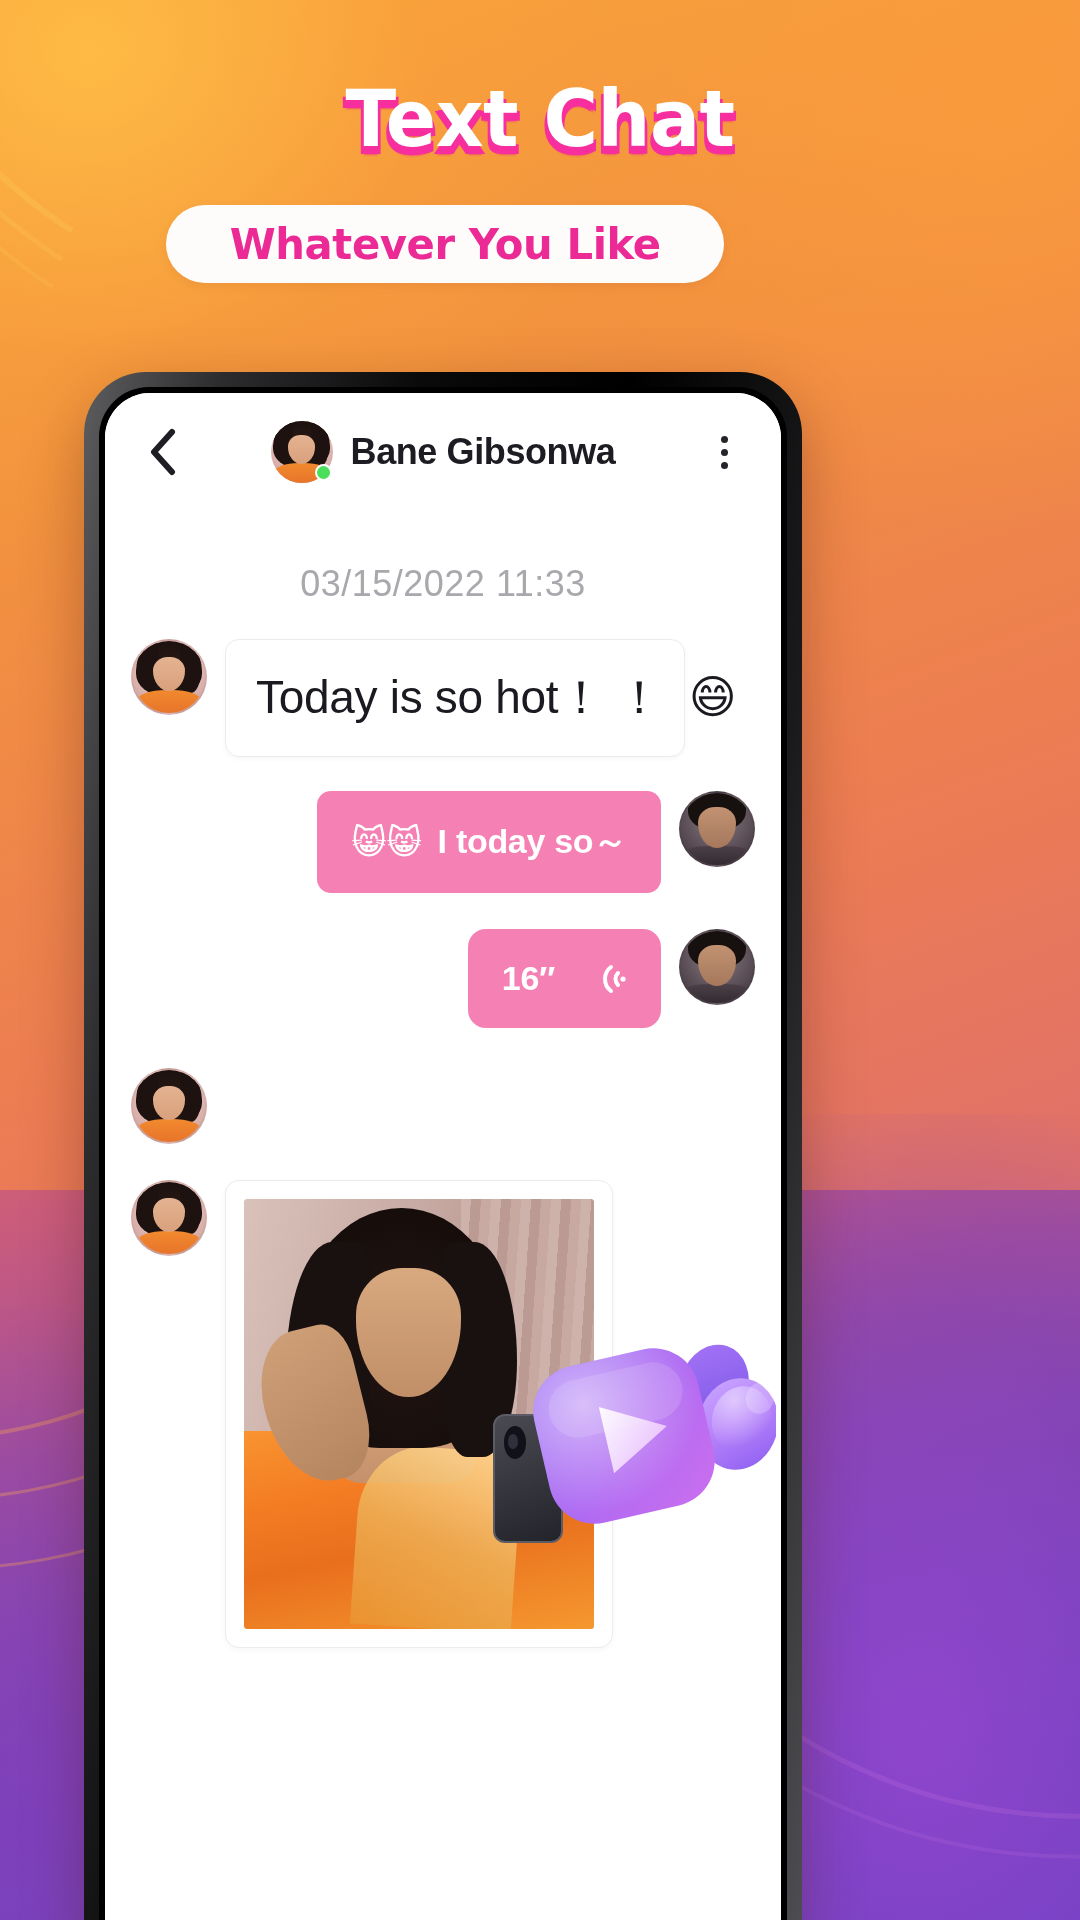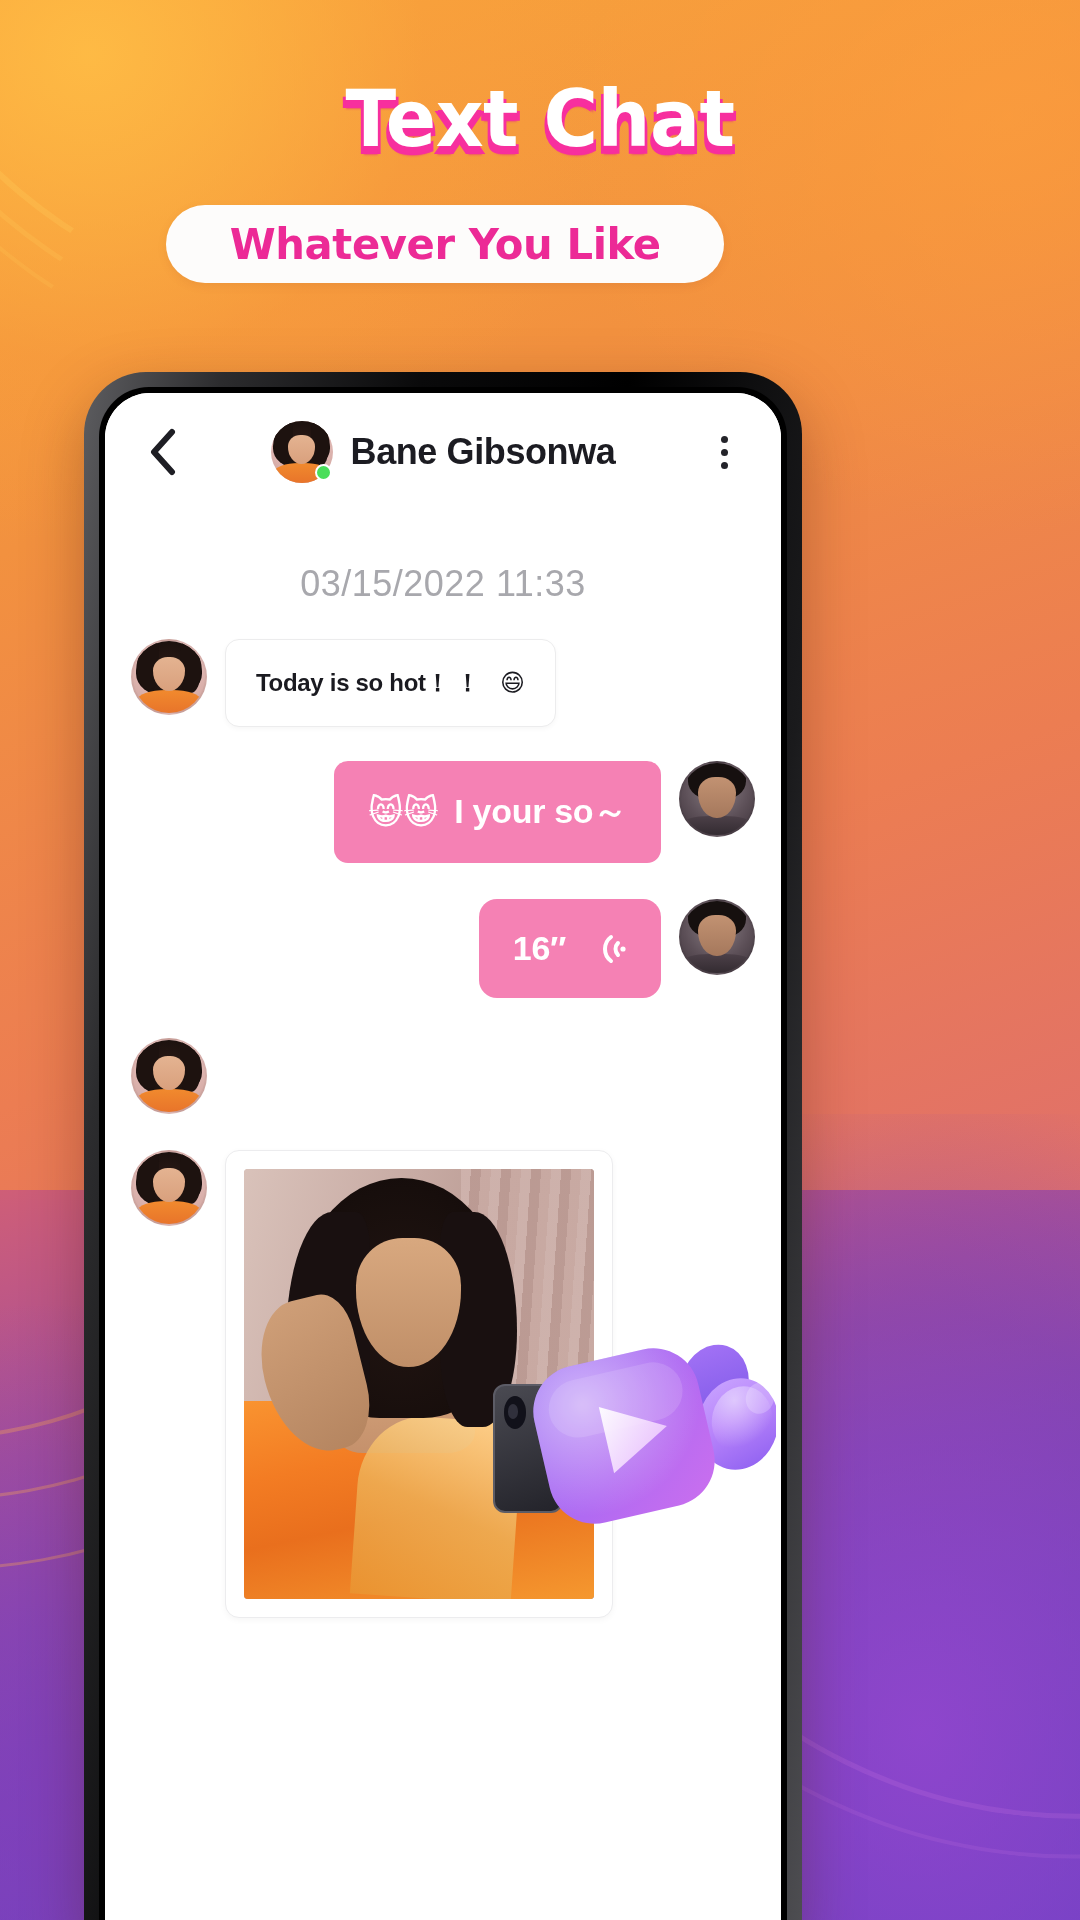--- a/index.html
+++ b/index.html
@@ -221,40 +221,40 @@
   .row-av { width:76px; height:76px; flex:0 0 auto; }
   .row-av .av { border:2px solid rgba(0,0,0,.04); }
   .msg-row.left .row-av { margin-right:18px; }
   .msg-row.right .row-av { margin-left:18px; }
 
   .bubble-in {
     background:#fff;
     border:1.5px solid #ececed;
     border-radius:14px;
     padding:27px 30px;
-    font-size:24px; font-weight:bold;
+    font-size:46px; font-weight:normal;
     color:#1a1a20;
     letter-spacing:-0.3px;
     box-shadow:0 2px 5px rgba(0,0,0,.035);
     max-width:460px;
     white-space:nowrap;
   }
   .bubble-out {
     background:#f581b4;
     border-radius:14px;
     padding:26px 30px;
     font-size:34px; font-weight:bold;
     color:#ffffff;
     letter-spacing:-0.3px;
     display:flex; align-items:center; gap:16px;
   }
   .bubble-out.voice {
     border-radius:18px;
     padding:30px 34px;
-    gap:21px;
+    gap:32px;
     min-width:148px;
     justify-content:space-between;
   }
   .emoji { font-family:"DejaVu Sans", sans-serif; }
   .wave-icon { display:flex; align-items:center; }
 
   .img-bubble {
     background:#fff;
     border:1.5px solid #ececee;
     border-radius:14px;
@@ -396,21 +396,21 @@
             </div>
             <div class="bubble-in">
               <span>Today is so hot！ ！</span>
               <span class="emoji" style="margin-left:14px">😄</span>
             </div>
           </div>
 
           <div class="msg-row right" style="margin-bottom:36px">
             <div class="bubble-out" style="padding:28px 34px;">
               <span class="emoji">😸😸</span>
-              <span>I your so～</span>
+              <span>I today so～</span>
             </div>
             <div class="row-av">
               <div class="av av-m">
                   <div class="body"></div>
                 </div>
             </div>
           </div>
 
           <div class="msg-row right" style="margin-bottom:40px">
             <div class="bubble-out voice">

